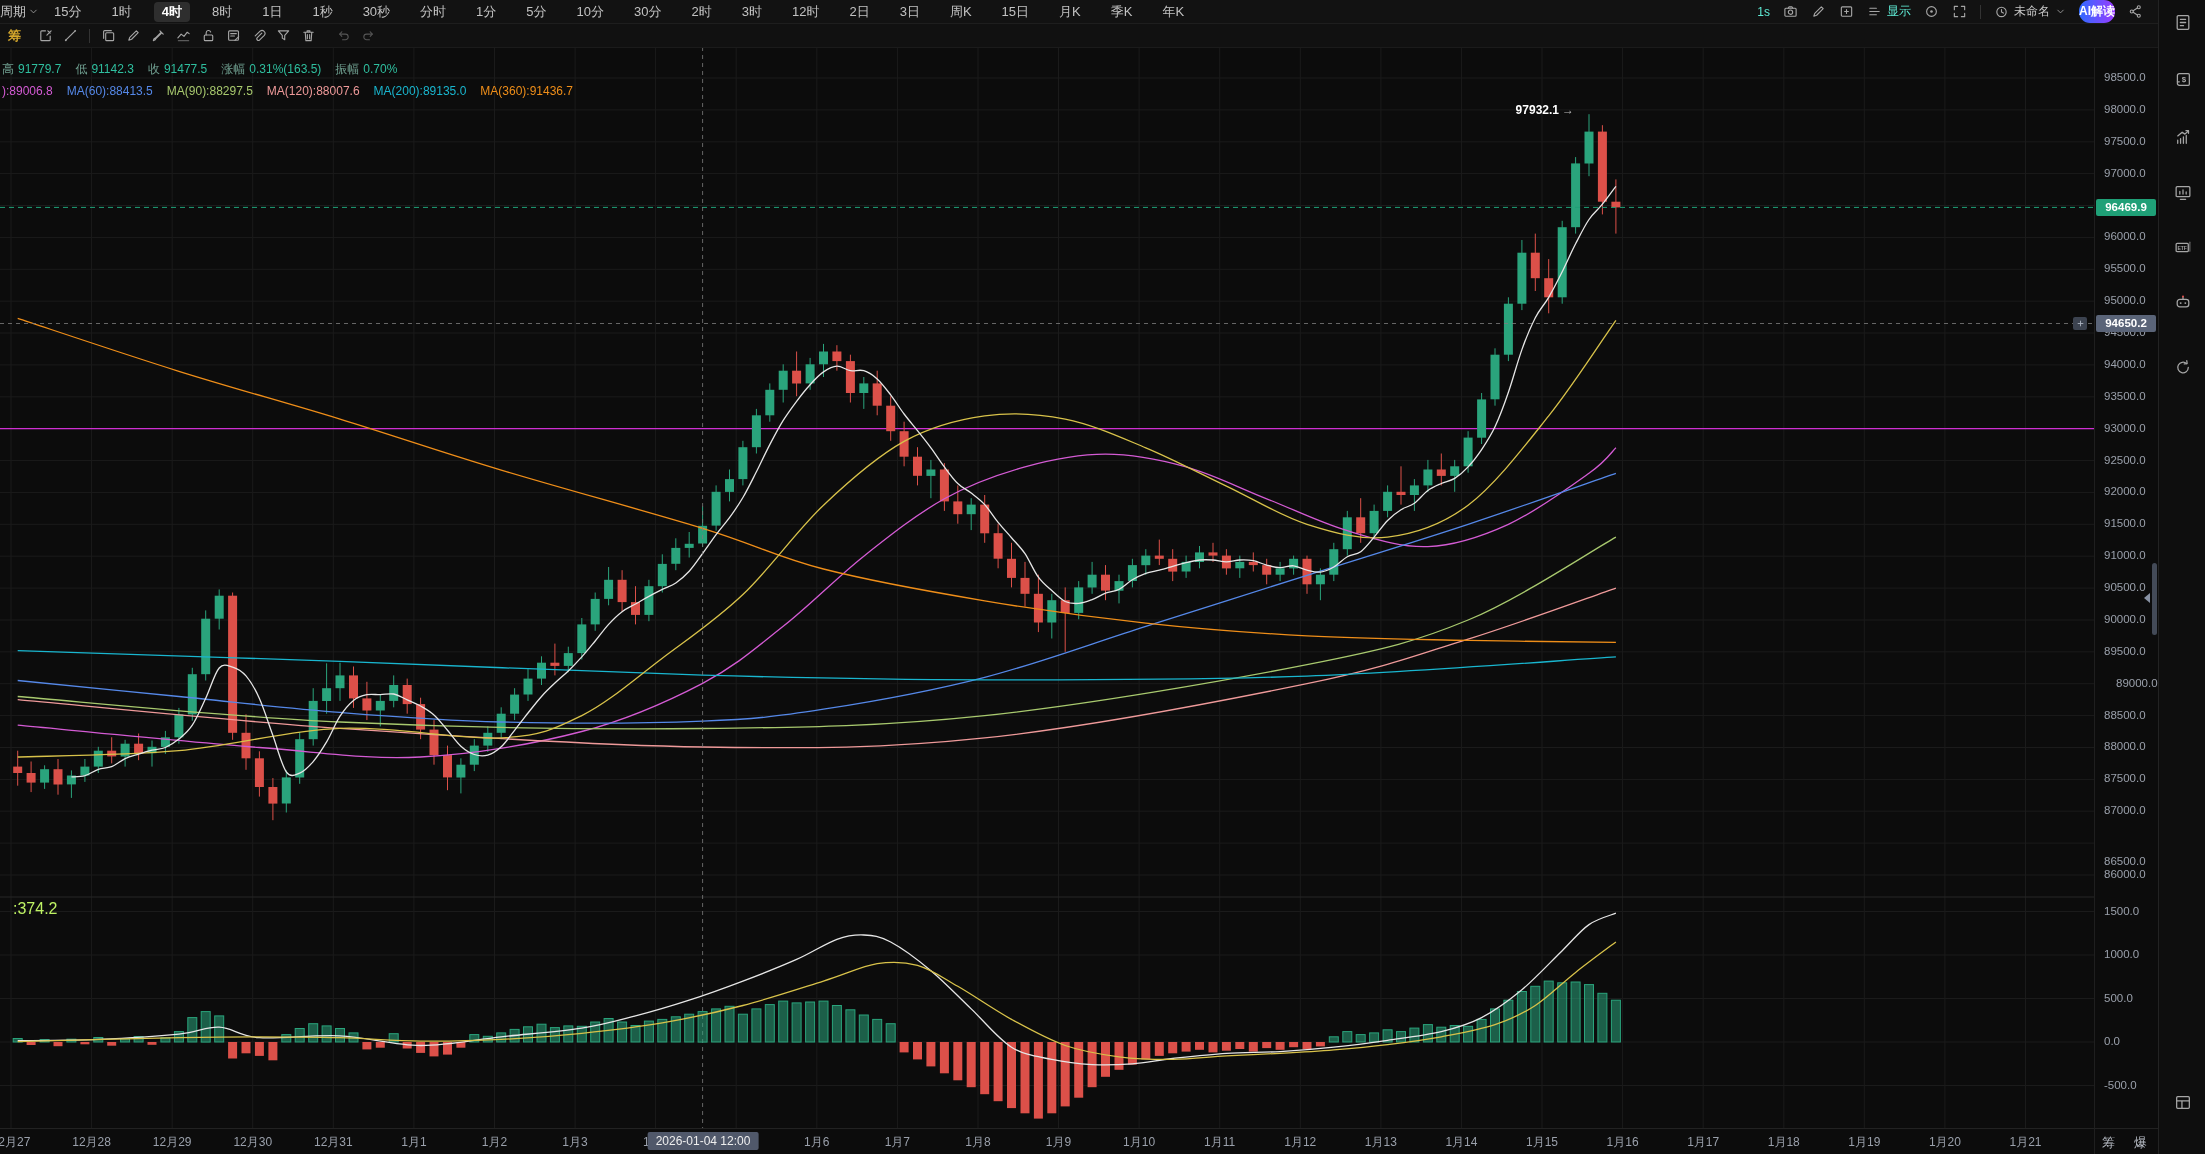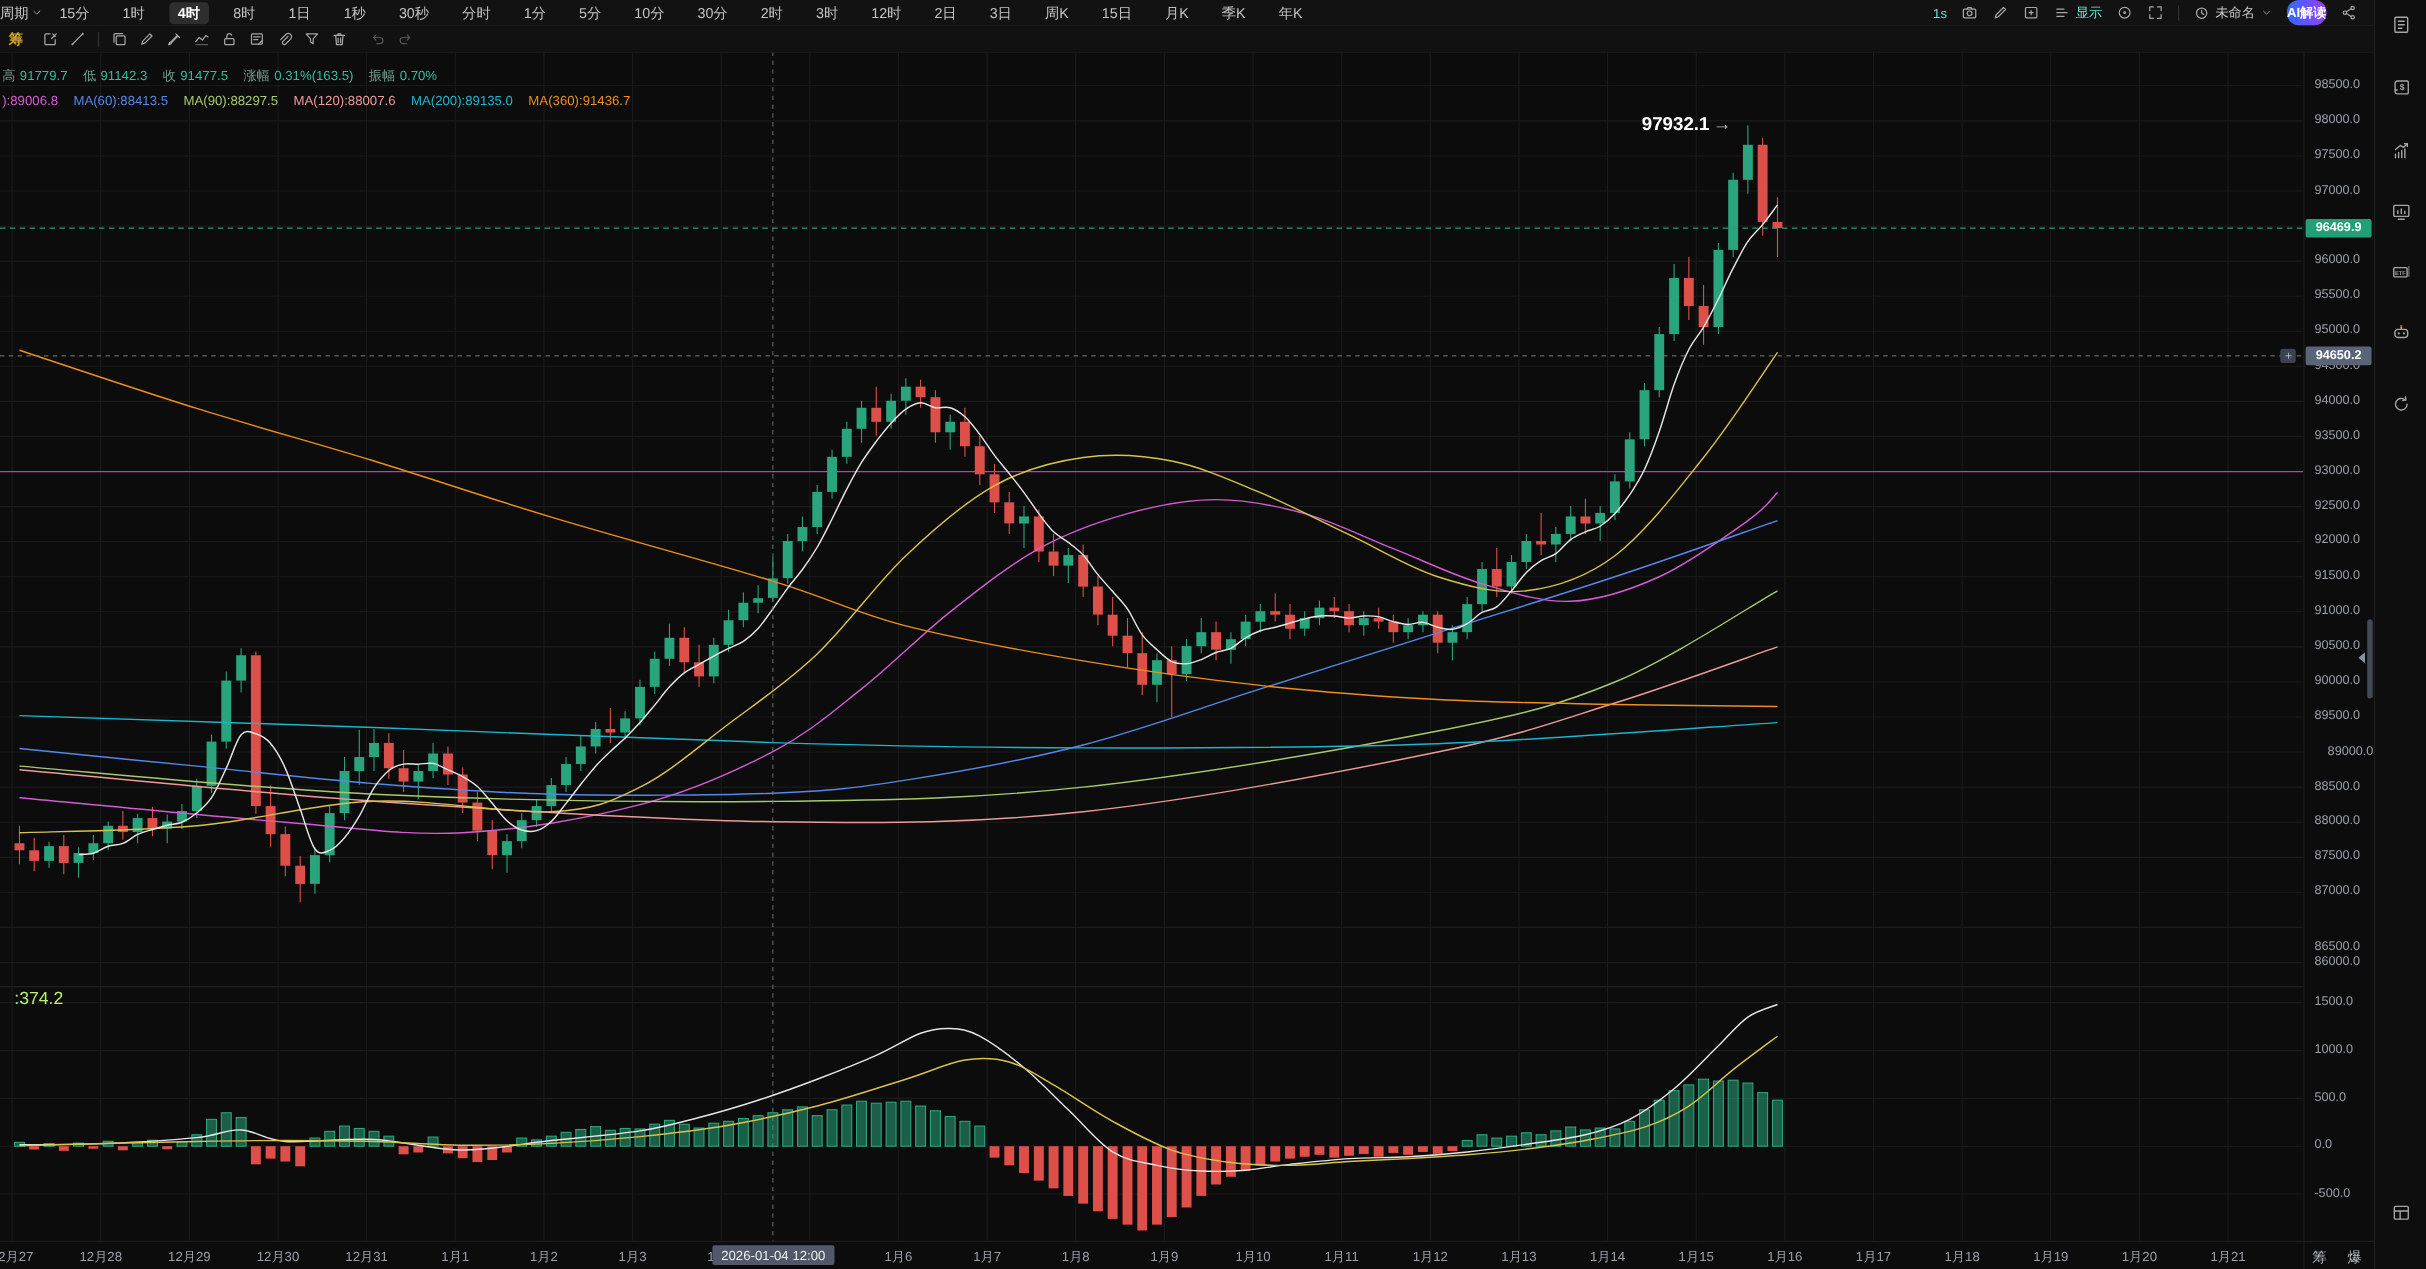--- a/index.html
+++ b/index.html
@@ -32,21 +32,21 @@
   .ic text{font-family:"Liberation Sans",sans-serif;stroke:none;fill:#a6a6a6;text-anchor:middle;font-weight:bold;}
   .ic.dim svg{stroke:#555;}
   
   #wrap{position:absolute;left:0;top:47px;width:1904px;height:1107px;}
   #plot{position:absolute;left:0;top:0;}
   .lgd{position:absolute;left:2px;display:flex;gap:14px;font-size:12px;white-space:nowrap;z-index:5;}
   .oi .ol{color:#6f9e8f;margin-right:4px;}
   .oi .ov{color:#2fbf9f;}
   .mai{font-size:12px;}
   #sublgd{position:absolute;left:13px;top:853px;font-size:16px;color:#bef264;z-index:5;}
-  #anno{position:absolute;left:1462px;top:56px;width:112px;text-align:right;font-size:17px;color:#fff;
+  #anno{position:absolute;left:1462px;top:56px;width:112px;text-align:right;font-size:12px;color:#fff;
         font-weight:bold;z-index:6;white-space:nowrap;}
   #anno .ar{color:#bbb;font-weight:normal;margin-left:3px;}
   
   #paxis{position:absolute;left:2094px;top:0;width:64px;height:1107px;border-left:1px solid #1f1f1f;z-index:8;}
   .tick{position:absolute;left:9px;font-size:11.5px;color:#9aa0ab;white-space:nowrap;}
   .ptag{position:absolute;left:1px;width:60px;height:17px;line-height:17px;text-align:center;font-size:11.5px;
         font-weight:bold;color:#fff;border-radius:2px;z-index:9;}
   .ptag.cur{background:#1fa077;}
   .ptag.ch{background:#5a6478;}
   #chplus{position:absolute;left:2073px;top:270px;width:14px;height:13px;background:#3c4350;border-radius:2px;

